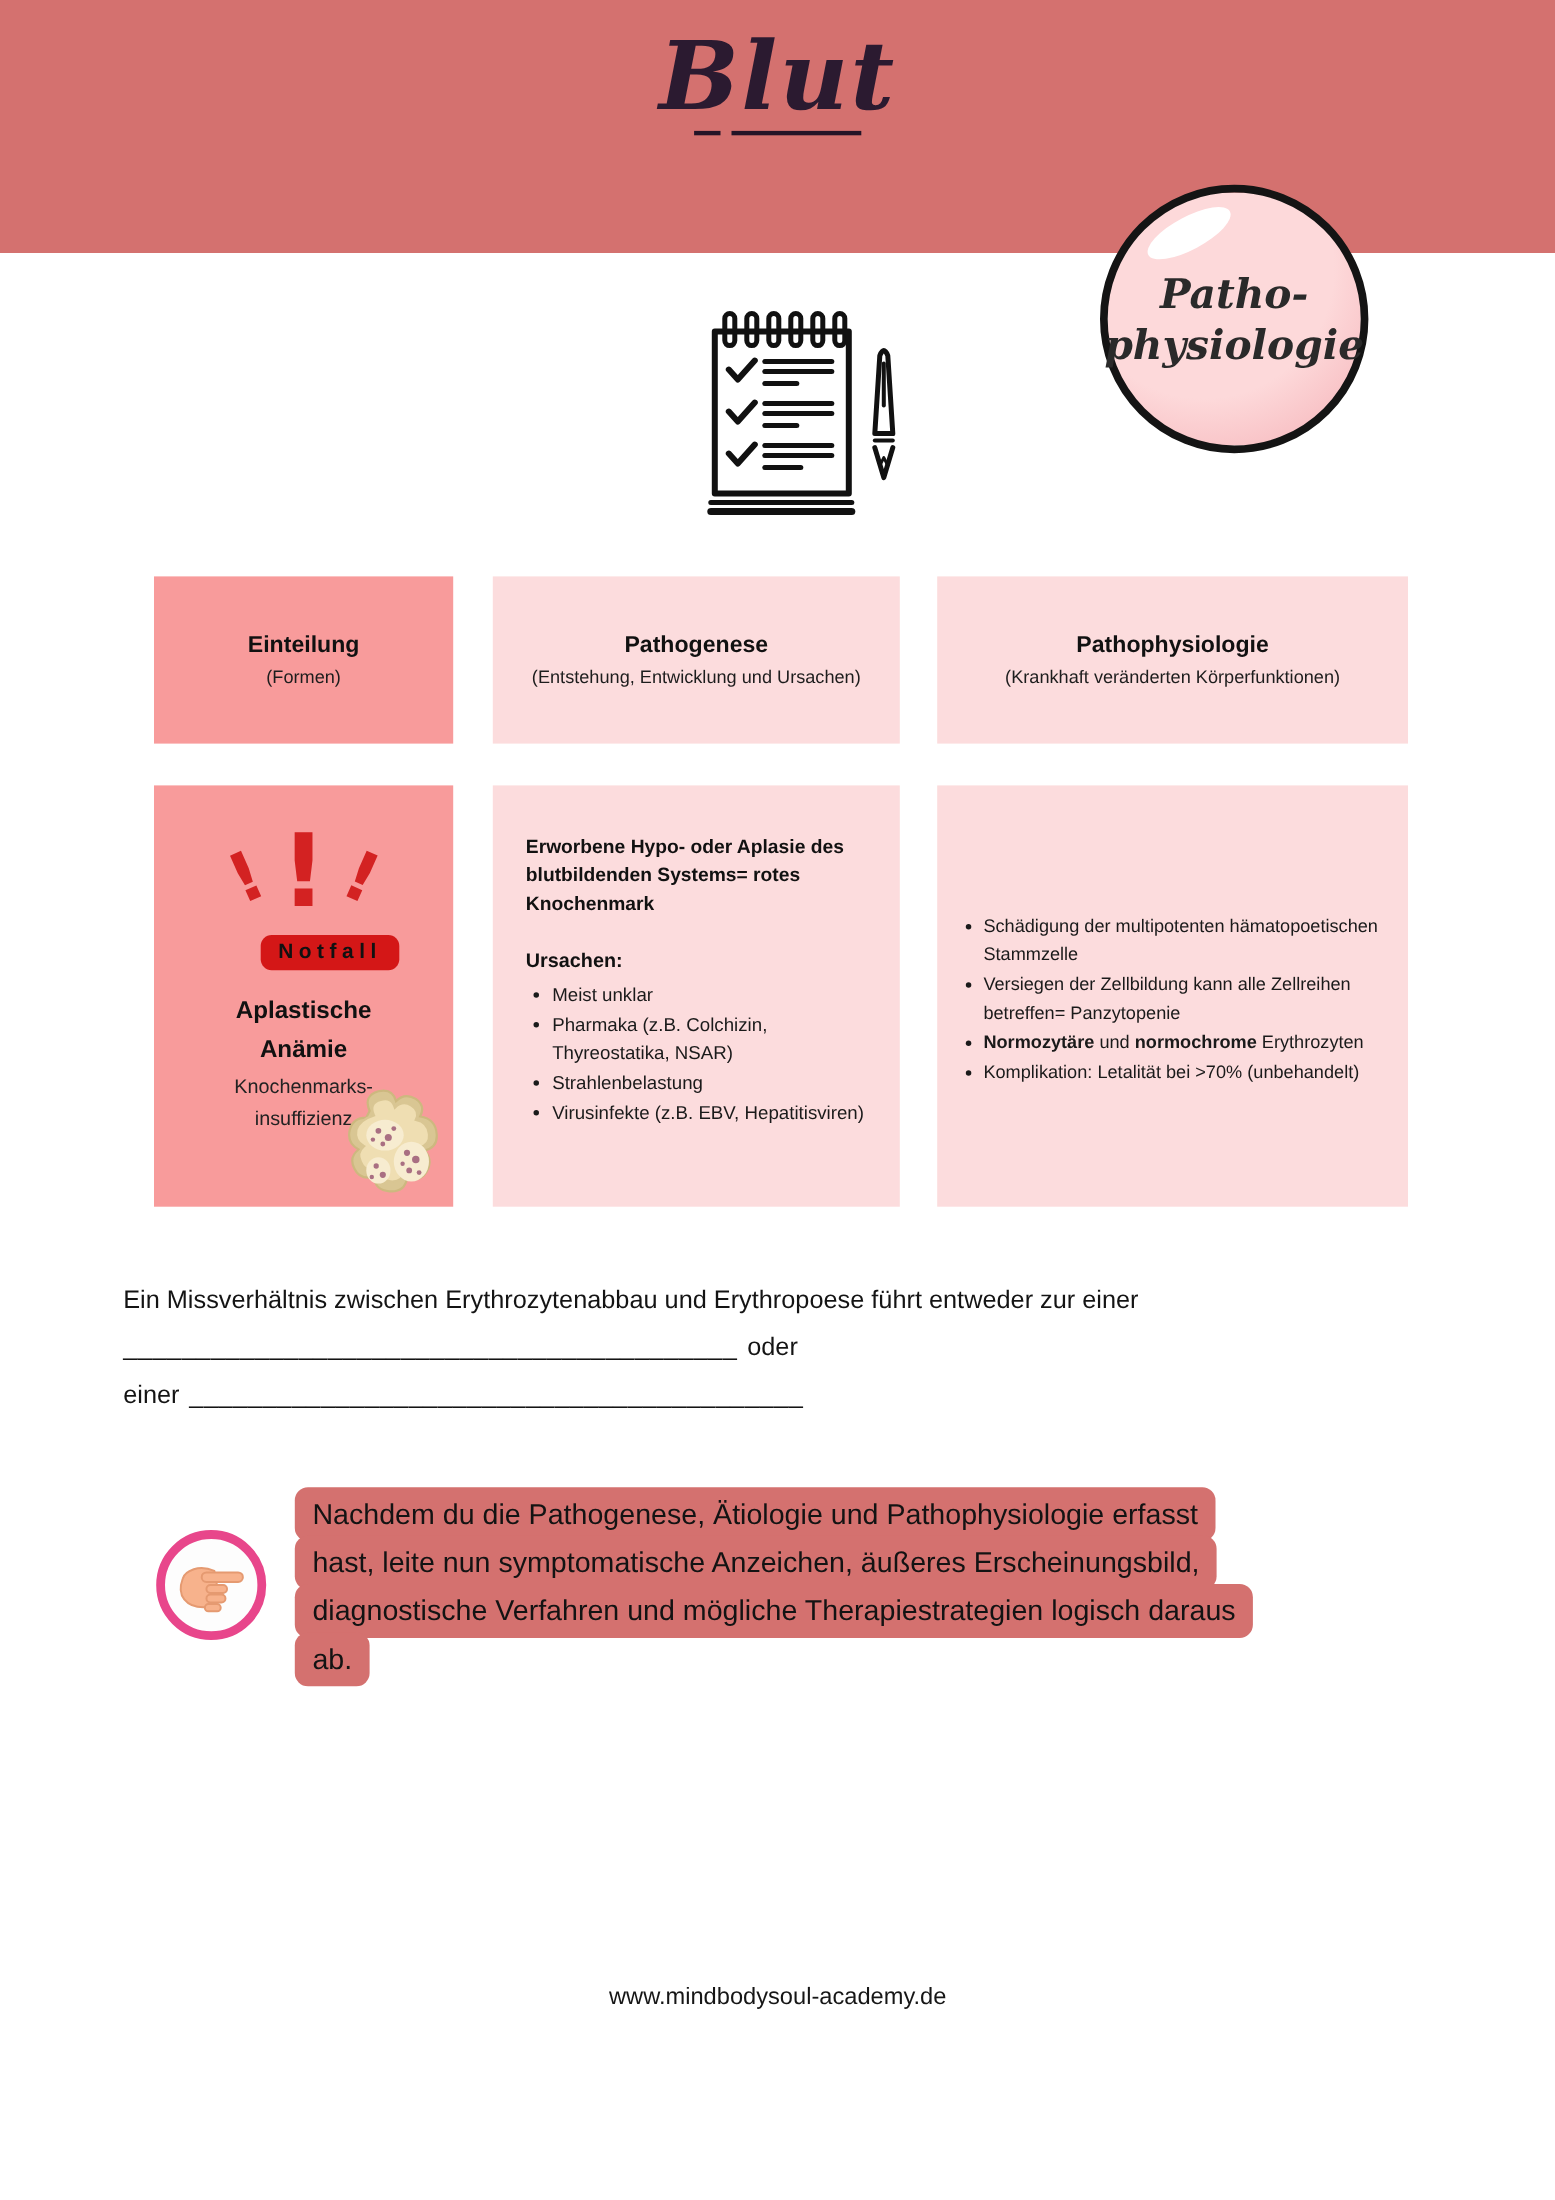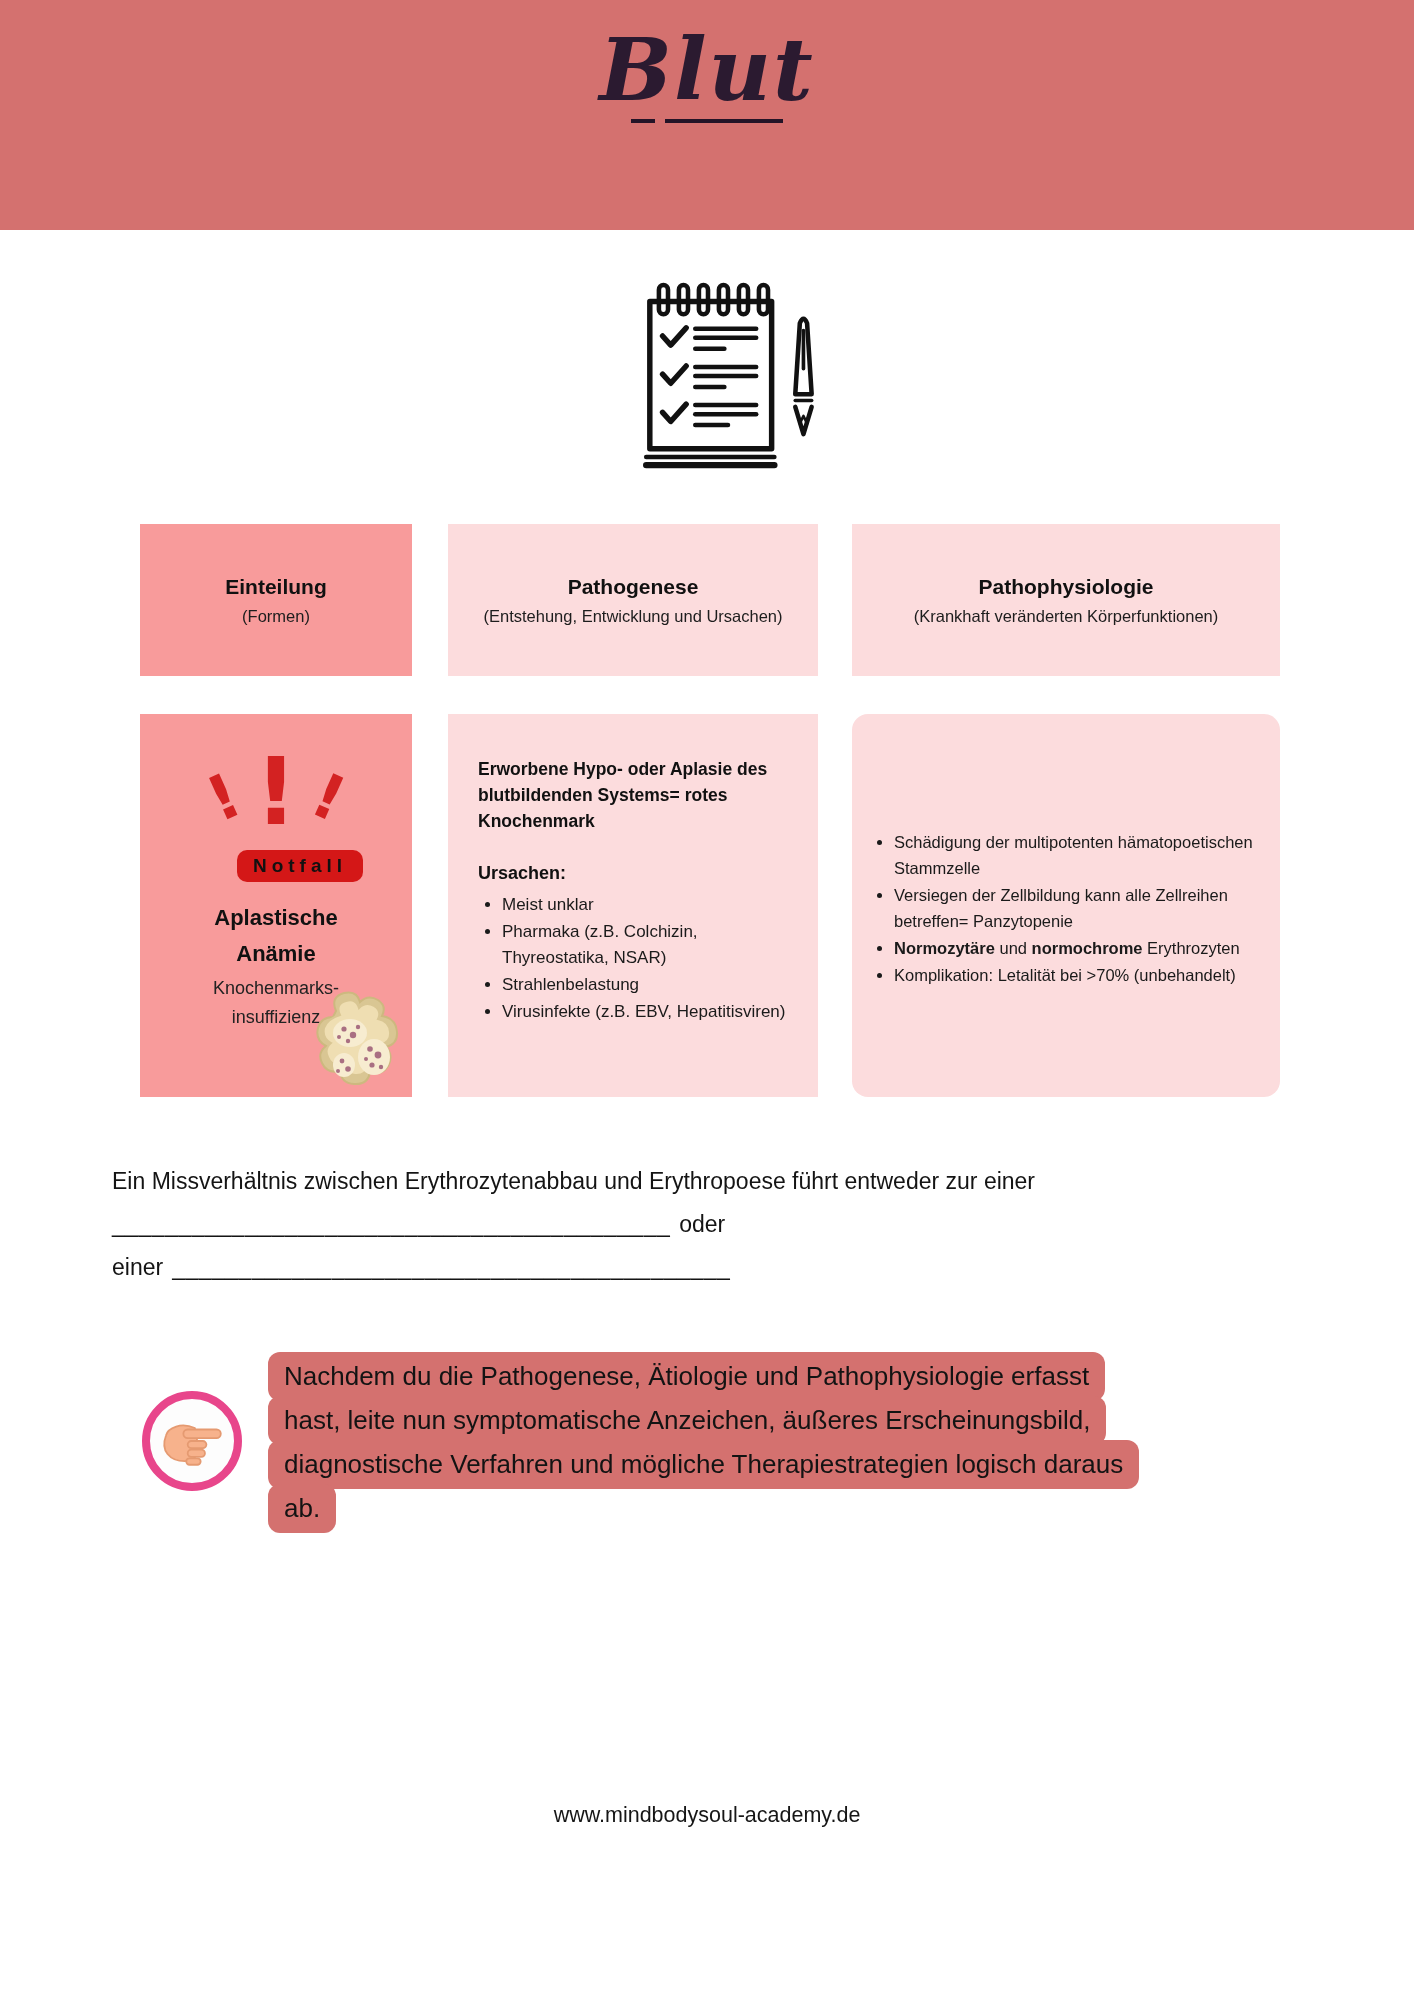--- a/index.html
+++ b/index.html
@@ -56,21 +56,21 @@
   .bone{position:absolute;right:-4px;bottom:-10px;}
 
   
   .pgen{padding:42px 28px 0 30px;text-align:left;}
   .pgen-heading{font-weight:bold;font-size:17.5px;line-height:26px;color:#111;}
   .pgen-causes{font-weight:bold;font-size:18px;line-height:26px;color:#111;margin-top:26px;}
   .blist{margin:6px 0 0 0;padding-left:24px;font-size:17px;line-height:26px;color:#1a1a1a;}
   .blist li{margin-bottom:1px;}
 
   
-  .pphy{display:flex;align-items:center;border-radius:16px;}
+  .pphy{display:flex;align-items:center;}
   .pphy .blist{padding-left:42px;padding-right:20px;font-size:16.5px;}
   .b{font-weight:bold;}
 
   
   .fillin{position:absolute;left:112px;top:1160px;width:1215px;font-size:23px;line-height:43px;color:#141414;}
   .fillin .connector{margin:0 9px;}
   .fillin .blank{letter-spacing:0.5px;}
 
   
   .hand-circle{position:absolute;left:142px;top:1391px;width:84px;height:84px;background:#fdfdfd;
@@ -92,20 +92,25 @@
 
   <div class="band"></div>
   <div class="title-wrap">
     <div class="main-title">Blut</div>
     <div class="title-underline">
       <span class="seg1"></span>
       <span class="seg2"></span>
     </div>
   </div>
 
+  <div class="badge">
+    <span class="gloss"></span>
+    <span class="line">Patho-</span>
+    <span class="line">physiologie</span>
+  </div>
 
   <div class="notepad">
     <svg width="200" height="200" viewBox="0 0 220 220" fill="none" stroke="#111" stroke-linecap="round" stroke-linejoin="round">
 
       <rect x="34" y="10" width="10" height="32" rx="5" stroke-width="5"></rect>
       <rect x="56" y="10" width="10" height="32" rx="5" stroke-width="5"></rect>
       <rect x="78" y="10" width="10" height="32" rx="5" stroke-width="5"></rect>
       <rect x="100" y="10" width="10" height="32" rx="5" stroke-width="5"></rect>
       <rect x="122" y="10" width="10" height="32" rx="5" stroke-width="5"></rect>
       <rect x="144" y="10" width="10" height="32" rx="5" stroke-width="5"></rect>

